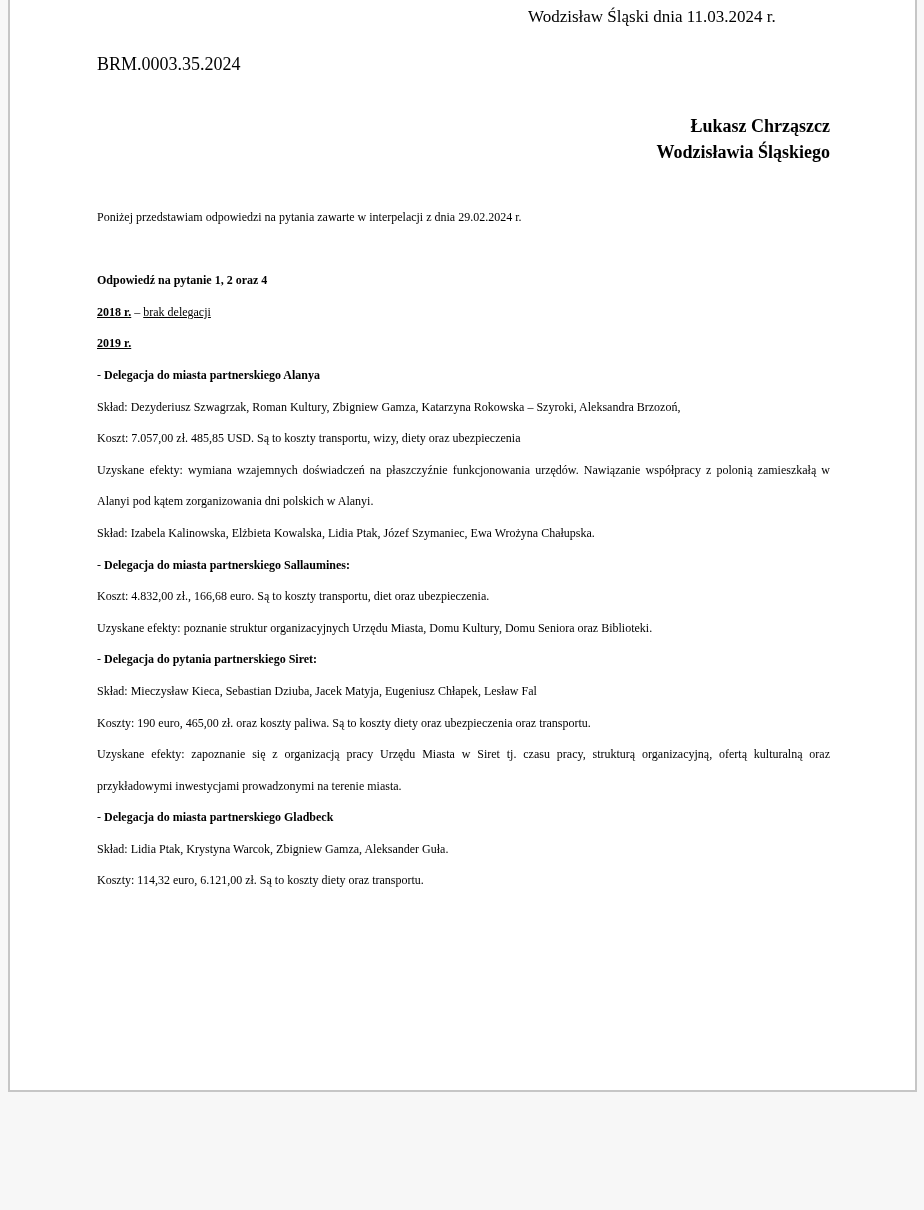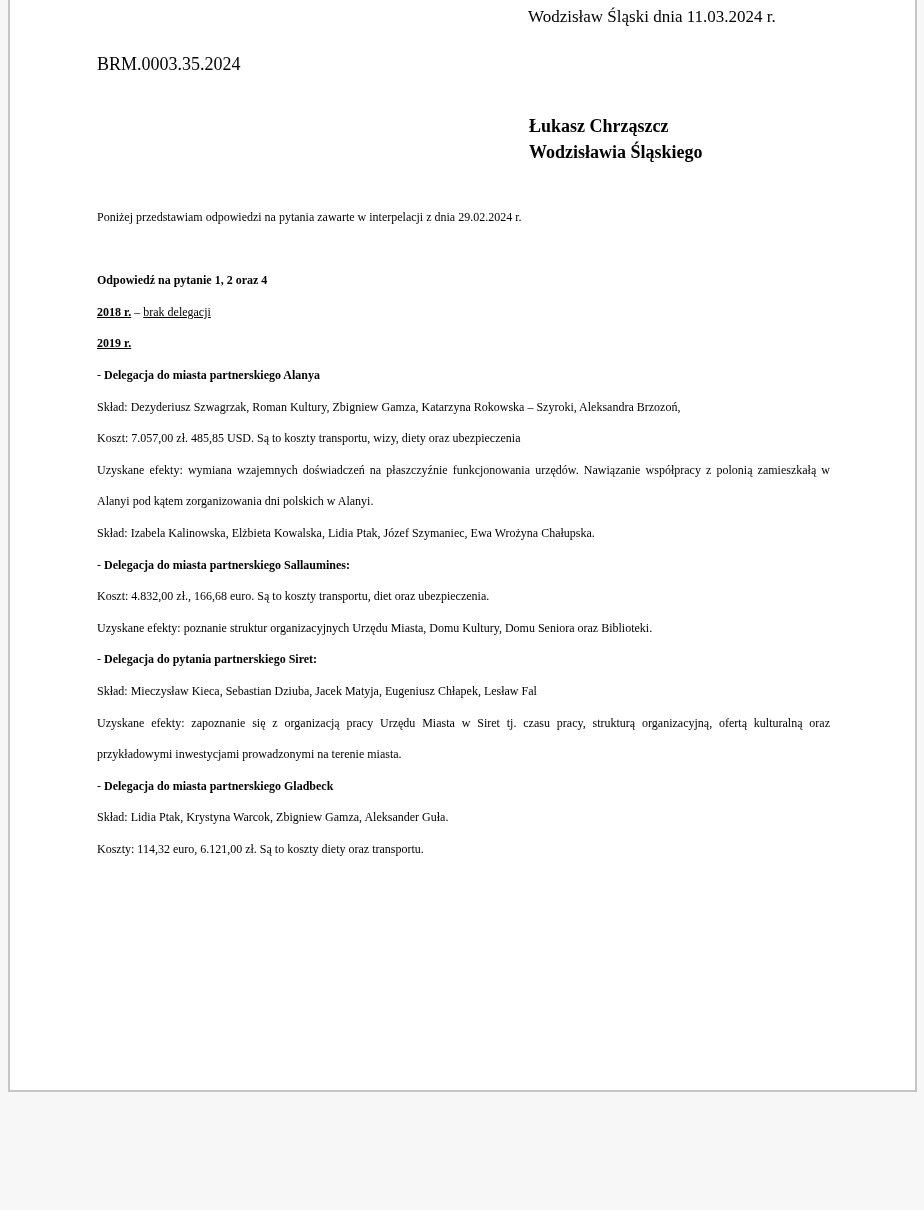--- a/index.html
+++ b/index.html
@@ -30,20 +30,21 @@
   .ref-number {
     margin-top: 25px;
     font-size: 18px;
     line-height: 22px;
   }
   .addressee {
     margin: 39px 0 0 432px;
     font-weight: bold;
     font-size: 18px;
     line-height: 25.5px;
+    text-align: right;
   }
   .doc-body {
     margin-top: 37px;
     font-size: 12px;
     line-height: 31.6px;
   }
   .para {
     margin: 0;
     text-align: justify;
     text-align-last: left;
@@ -84,20 +85,21 @@
         <p class="para"><span class="heading-prefix">- </span><span class="bold">Delegacja do miasta partnerskiego Alanya</span></p>
         <p class="para">Skład: Dezyderiusz Szwagrzak, Roman Kultury, Zbigniew Gamza, Katarzyna Rokowska – Szyroki, Aleksandra Brzozoń,</p>
         <p class="para">Koszt: 7.057,00 zł. 485,85 USD. Są to koszty transportu, wizy, diety oraz ubezpieczenia</p>
         <p class="para">Uzyskane efekty: wymiana wzajemnych doświadczeń na płaszczyźnie funkcjonowania urzędów. Nawiązanie współpracy z polonią zamieszkałą w Alanyi pod kątem zorganizowania dni polskich w Alanyi.</p>
         <p class="para">Skład: Izabela Kalinowska, Elżbieta Kowalska, Lidia Ptak, Józef Szymaniec, Ewa Wrożyna Chałupska.</p>
         <p class="para"><span class="heading-prefix">- </span><span class="bold">Delegacja do miasta partnerskiego Sallaumines:</span></p>
         <p class="para">Koszt: 4.832,00 zł., 166,68 euro. Są to koszty transportu, diet oraz ubezpieczenia.</p>
         <p class="para">Uzyskane efekty: poznanie struktur organizacyjnych Urzędu Miasta, Domu Kultury, Domu Seniora oraz Biblioteki.</p>
         <p class="para"><span class="heading-prefix">- </span><span class="bold">Delegacja do pytania partnerskiego Siret:</span></p>
         <p class="para">Skład: Mieczysław Kieca, Sebastian Dziuba, Jacek Matyja, Eugeniusz Chłapek, Lesław Fal</p>
+        <p class="para">Koszty: 190 euro, 465,00 zł. oraz koszty paliwa. Są to koszty diety oraz ubezpieczenia oraz transportu.</p>
         <p class="para">Uzyskane efekty: zapoznanie się z organizacją pracy Urzędu Miasta w Siret tj. czasu pracy, strukturą organizacyjną, ofertą kulturalną oraz przykładowymi inwestycjami prowadzonymi na terenie miasta.</p>
         <p class="para"><span class="heading-prefix">- </span><span class="bold">Delegacja do miasta partnerskiego Gladbeck</span></p>
         <p class="para">Skład: Lidia Ptak, Krystyna Warcok, Zbigniew Gamza, Aleksander Guła.</p>
         <p class="para">Koszty: 114,32 euro, 6.121,00 zł. Są to koszty diety oraz transportu.</p>
       </div>
 
   </div>
 </div>
 
 </body></html>

